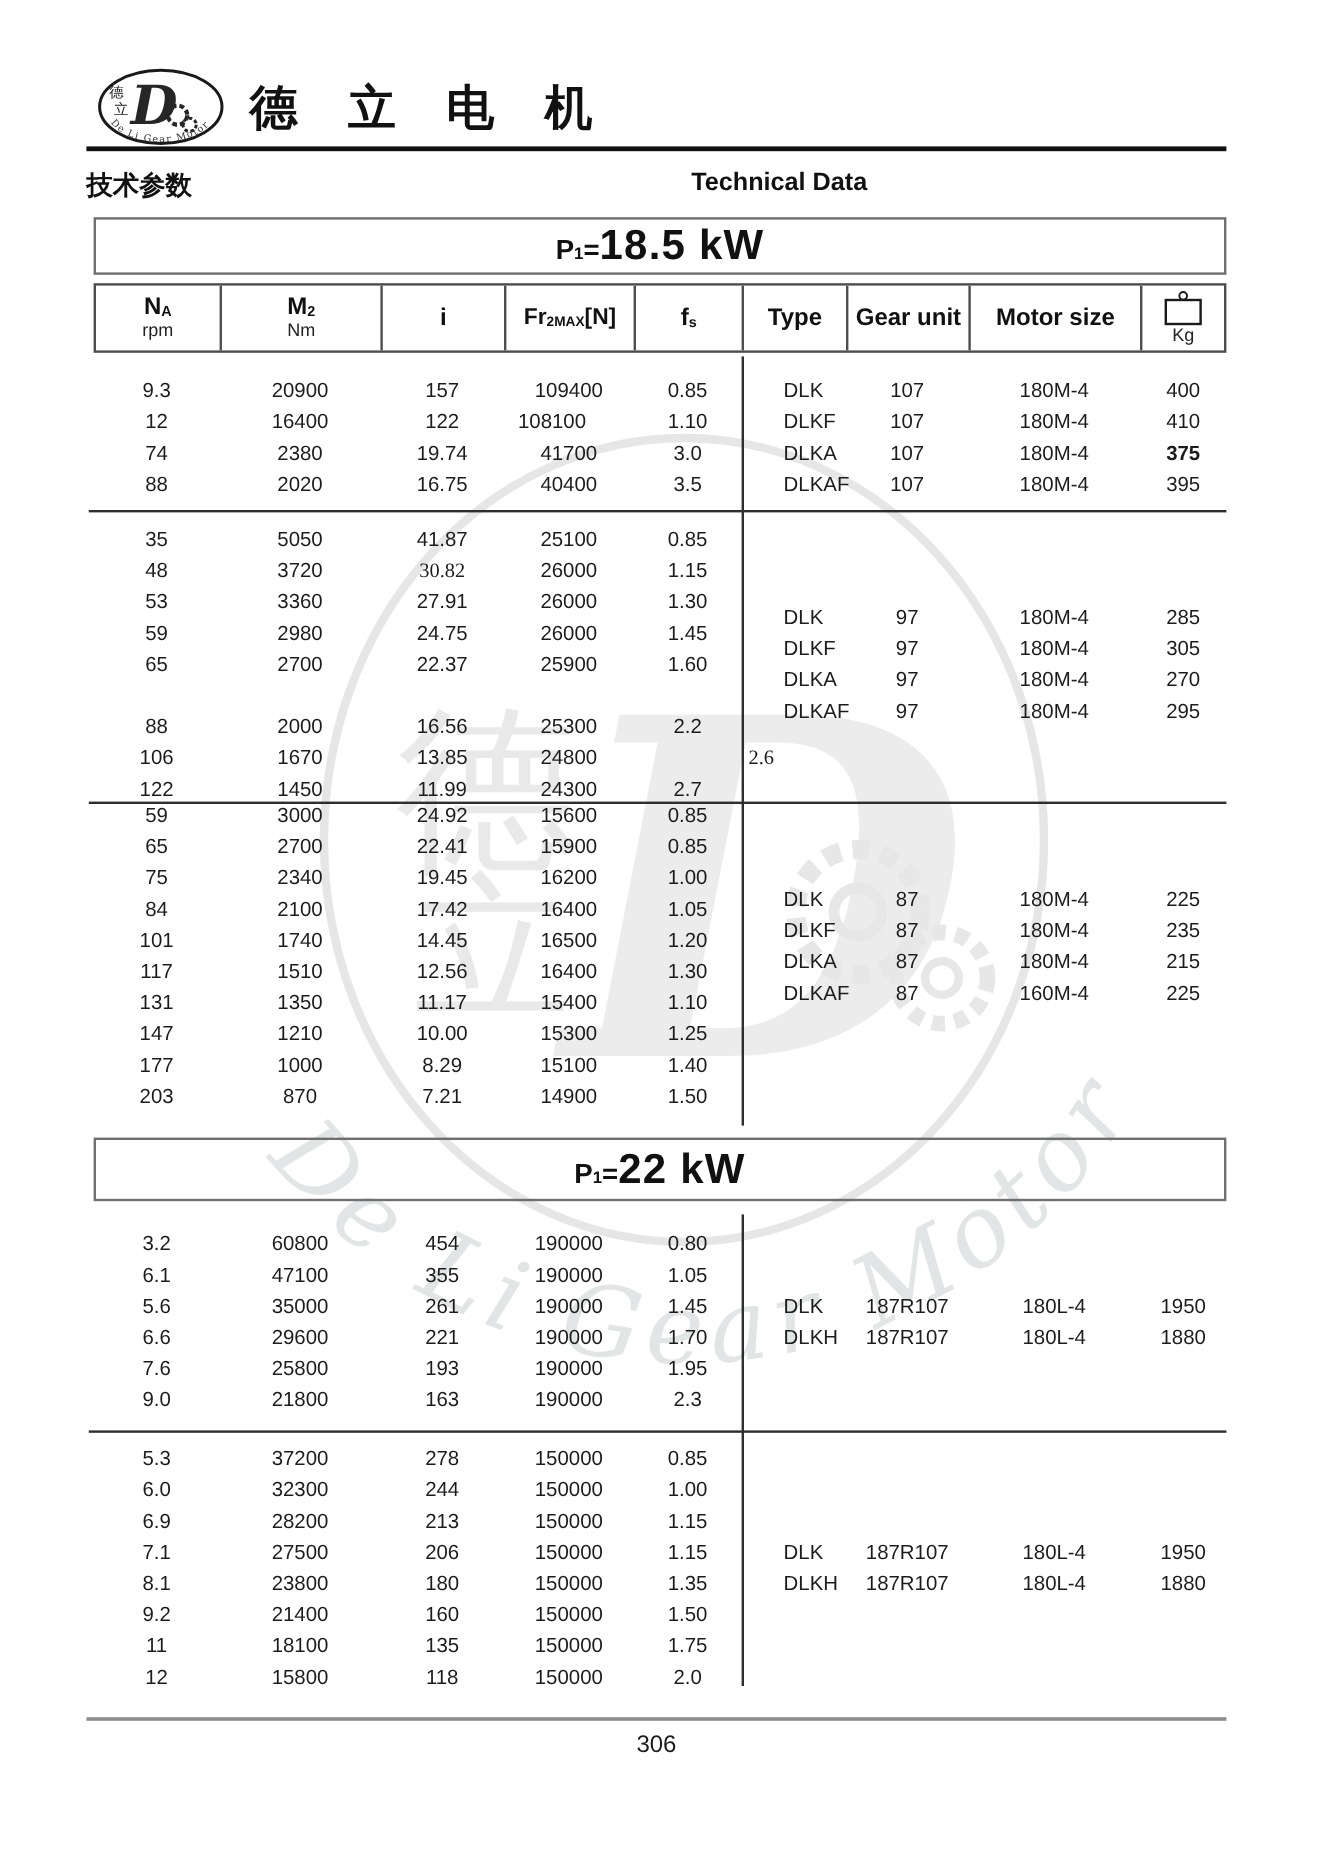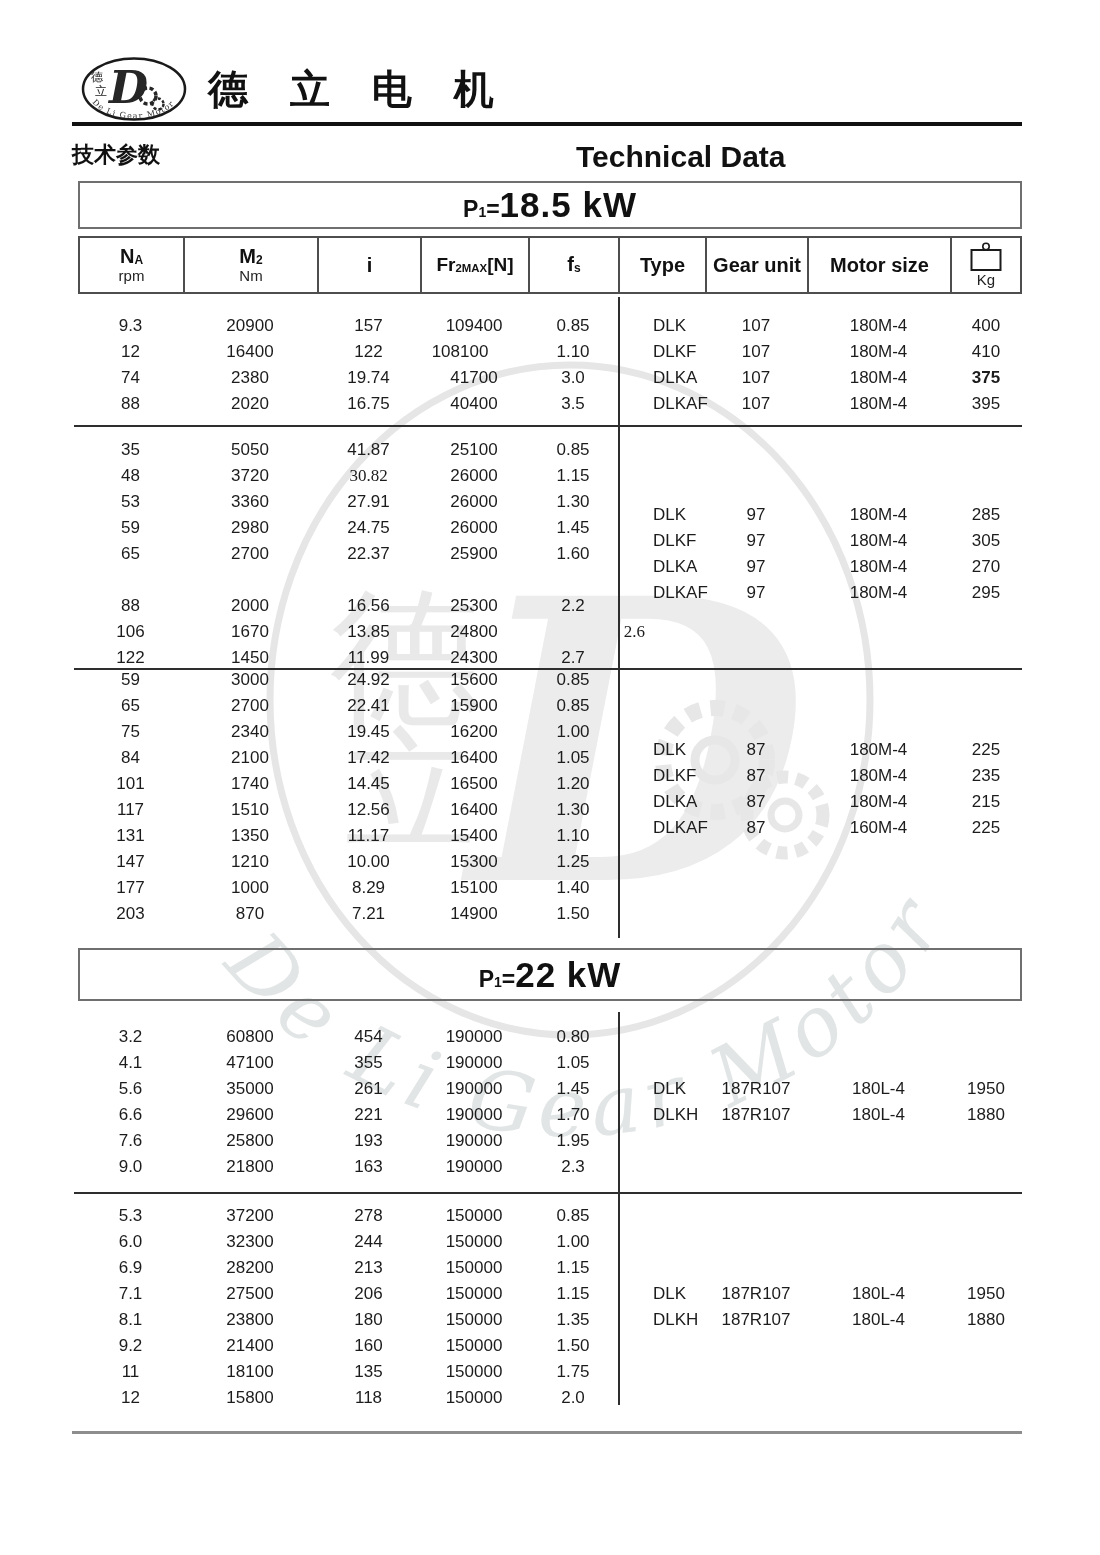--- a/index.html
+++ b/index.html
@@ -18,21 +18,21 @@
   
   .logo-svg{position:absolute;left:80px;top:56px;width:108px;height:66px;}
   .brand{
     position:absolute;left:208px;top:62px;
     font-family:"DejaVu Serif", serif;
     font-weight:bold;font-size:40px;letter-spacing:14px;color:#111;
     white-space:nowrap;
   }
   .top-rule{position:absolute;left:72px;top:122px;width:950px;height:4px;background:#111;}
   .title-cn{position:absolute;left:72px;top:140px;font-size:22px;font-weight:bold;color:#111;}
-  .title-en{position:absolute;left:576px;top:140px;font-size:30px;font-weight:bold;color:#111;}
+  .title-en{position:absolute;left:576px;top:140px;font-size:21px;font-weight:bold;color:#111;}
 
   
   .power-box{
     position:absolute;left:78px;width:944px;
     border:2px solid #6f6f6f;box-sizing:border-box;
     display:flex;align-items:center;justify-content:center;
     background:transparent;
   }
   .power-box.p1{top:181px;height:48px;}
   .power-box.p2{top:948px;height:53px;}
@@ -395,21 +395,21 @@
           <span class="cell" style="left: 872px; width: 72px; text-align: center;">225</span>
         </div>
         <div class="trow" style="top: 1024px;">
           <span class="cell" style="left: 0px; width: 105px; text-align: center;">3.2</span>
           <span class="cell" style="left: 105px; width: 134px; text-align: center;">60800</span>
           <span class="cell" style="left: 239px; width: 103px; text-align: center;">454</span>
           <span class="cell" style="left: 342px; width: 108px; text-align: center;">190000</span>
           <span class="cell" style="left: 450px; width: 90px; text-align: center;">0.80</span>
         </div>
         <div class="trow" style="top: 1050px;">
-          <span class="cell" style="left: 0px; width: 105px; text-align: center;">4.1</span>
+          <span class="cell" style="left: 0px; width: 105px; text-align: center;">6.1</span>
           <span class="cell" style="left: 105px; width: 134px; text-align: center;">47100</span>
           <span class="cell" style="left: 239px; width: 103px; text-align: center;">355</span>
           <span class="cell" style="left: 342px; width: 108px; text-align: center;">190000</span>
           <span class="cell" style="left: 450px; width: 90px; text-align: center;">1.05</span>
         </div>
         <div class="trow" style="top: 1076px;">
           <span class="cell" style="left: 0px; width: 105px; text-align: center;">5.6</span>
           <span class="cell" style="left: 105px; width: 134px; text-align: center;">35000</span>
           <span class="cell" style="left: 239px; width: 103px; text-align: center;">261</span>
           <span class="cell" style="left: 342px; width: 108px; text-align: center;">190000</span>
@@ -528,15 +528,16 @@
     <div class="power-box p2">
       <div class="pw">
         <span class="p">P</span>
           <span class="psub">1</span>
           <span class="peq">=</span>
           <span class="pval">22 kW</span>
       </div>
     </div>
 
     <div class="foot-rule"></div>
+    <div class="page-num">306</div>
 
   </div>
 </div>
 
 </body></html>

